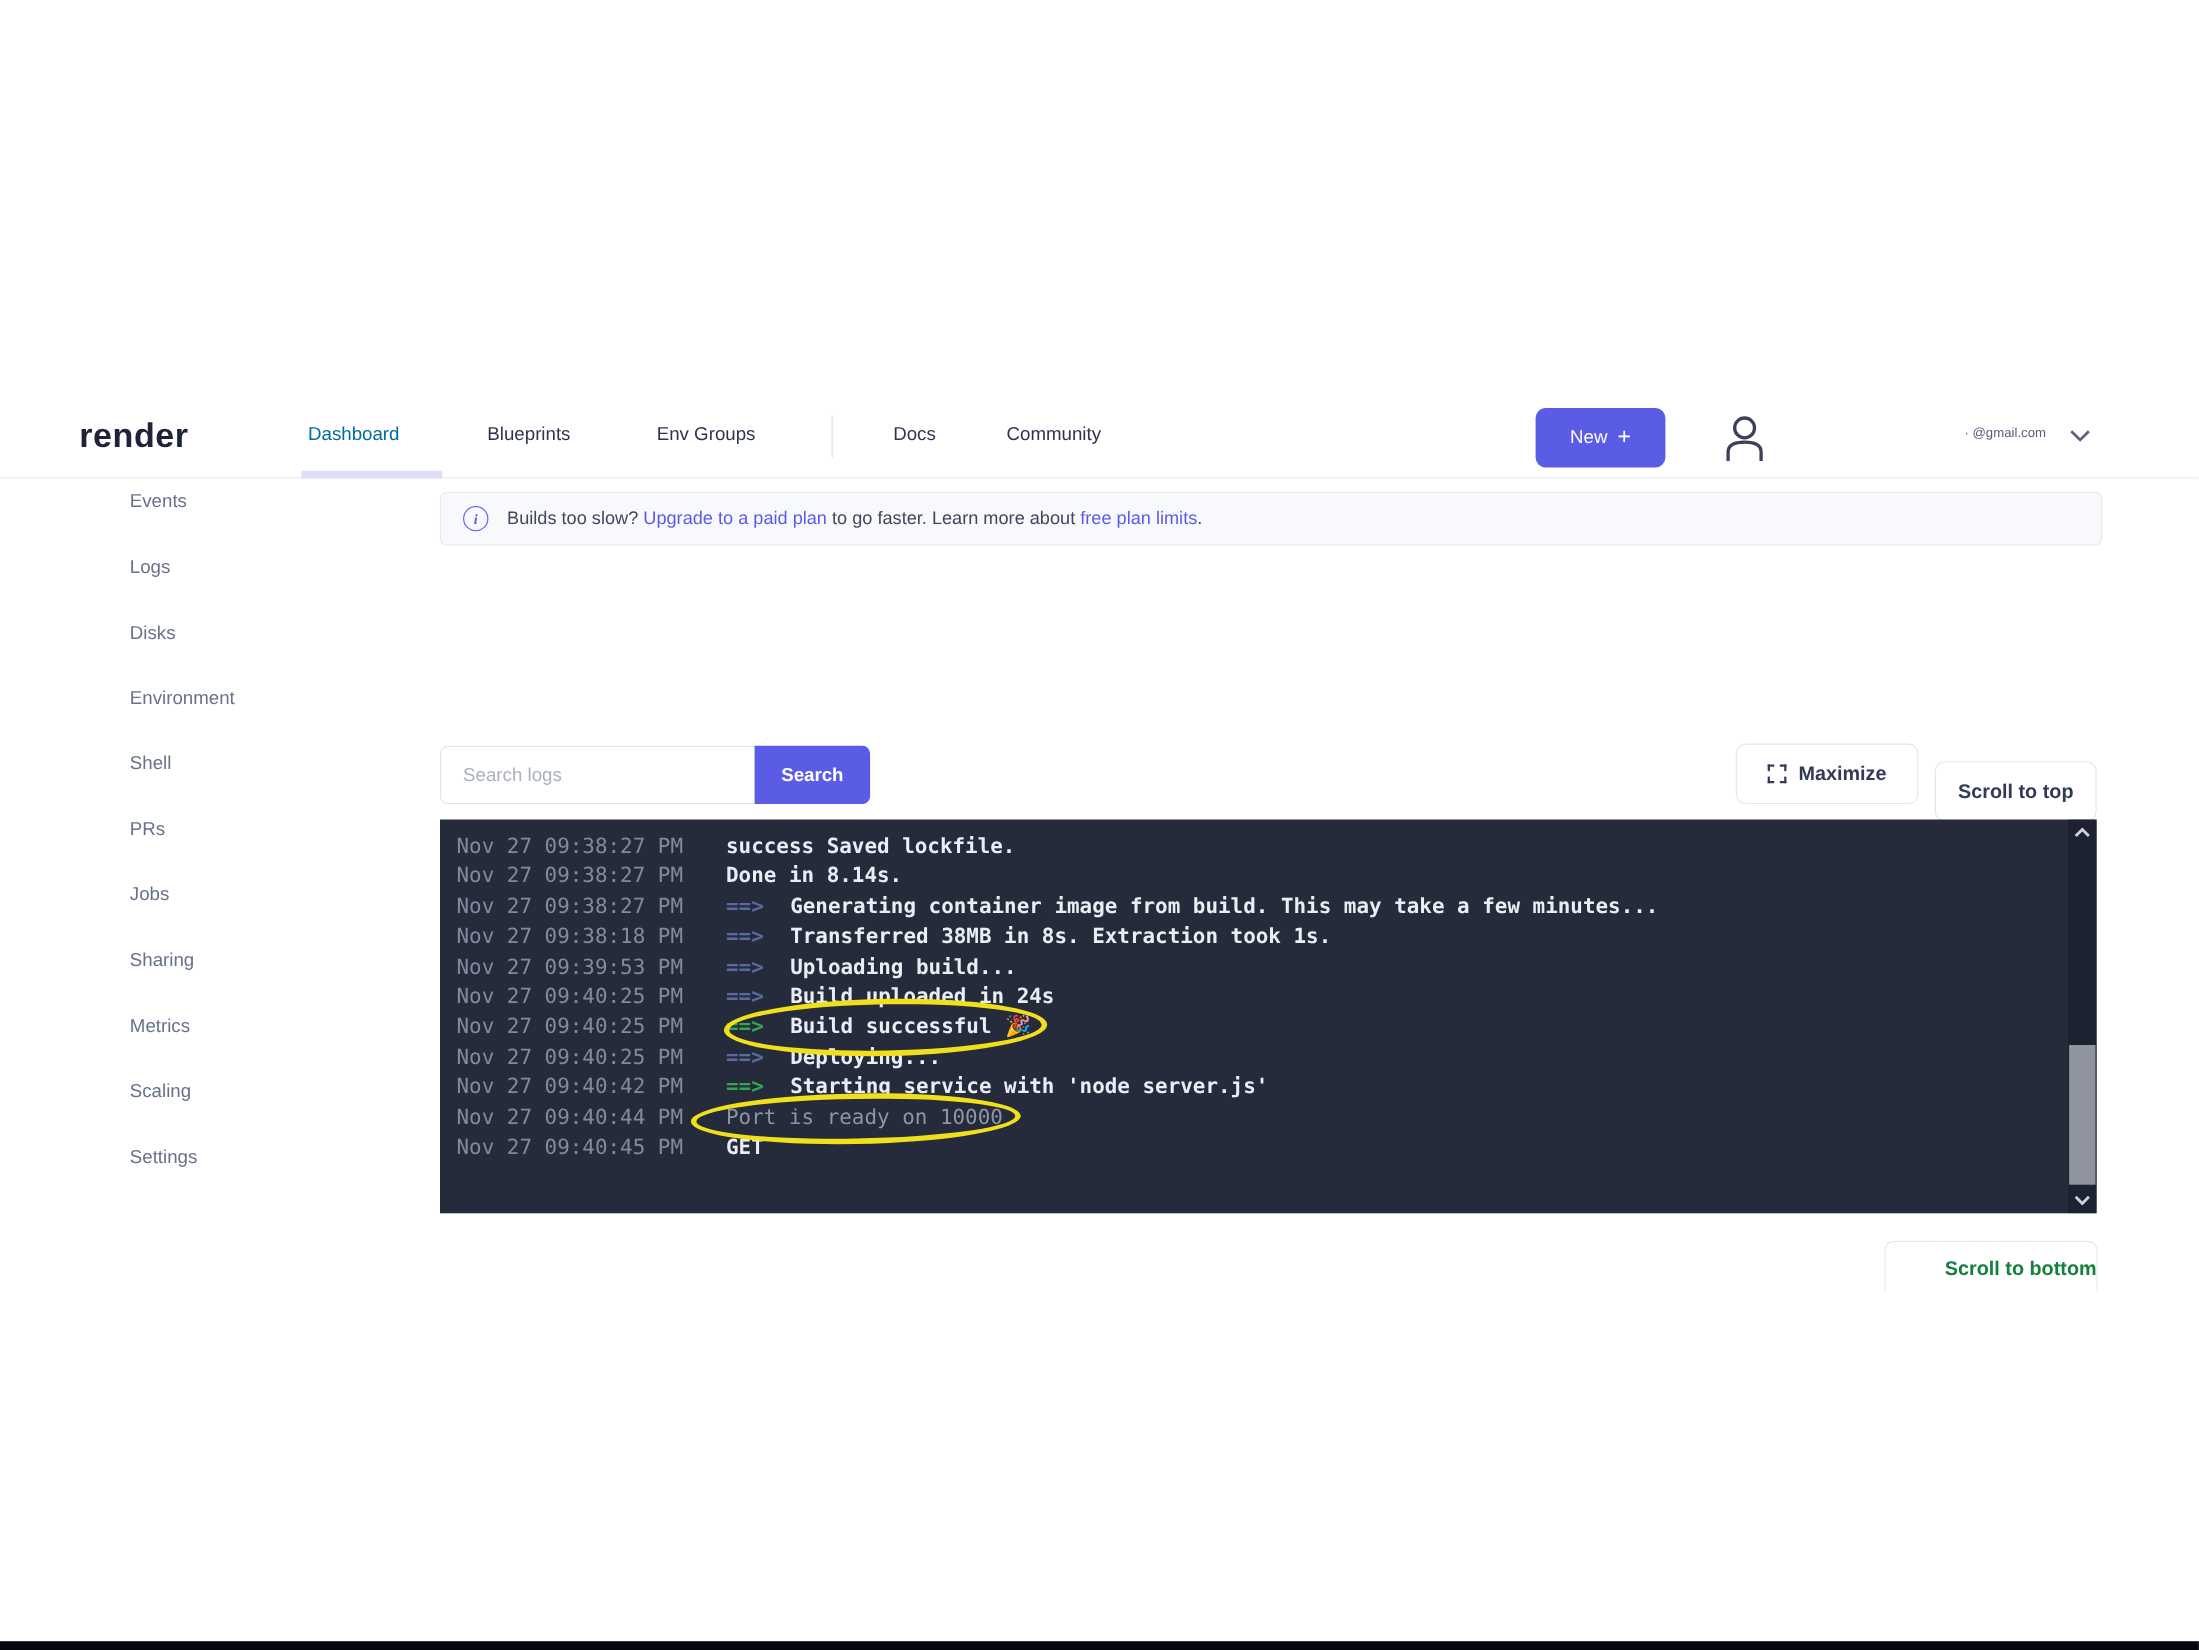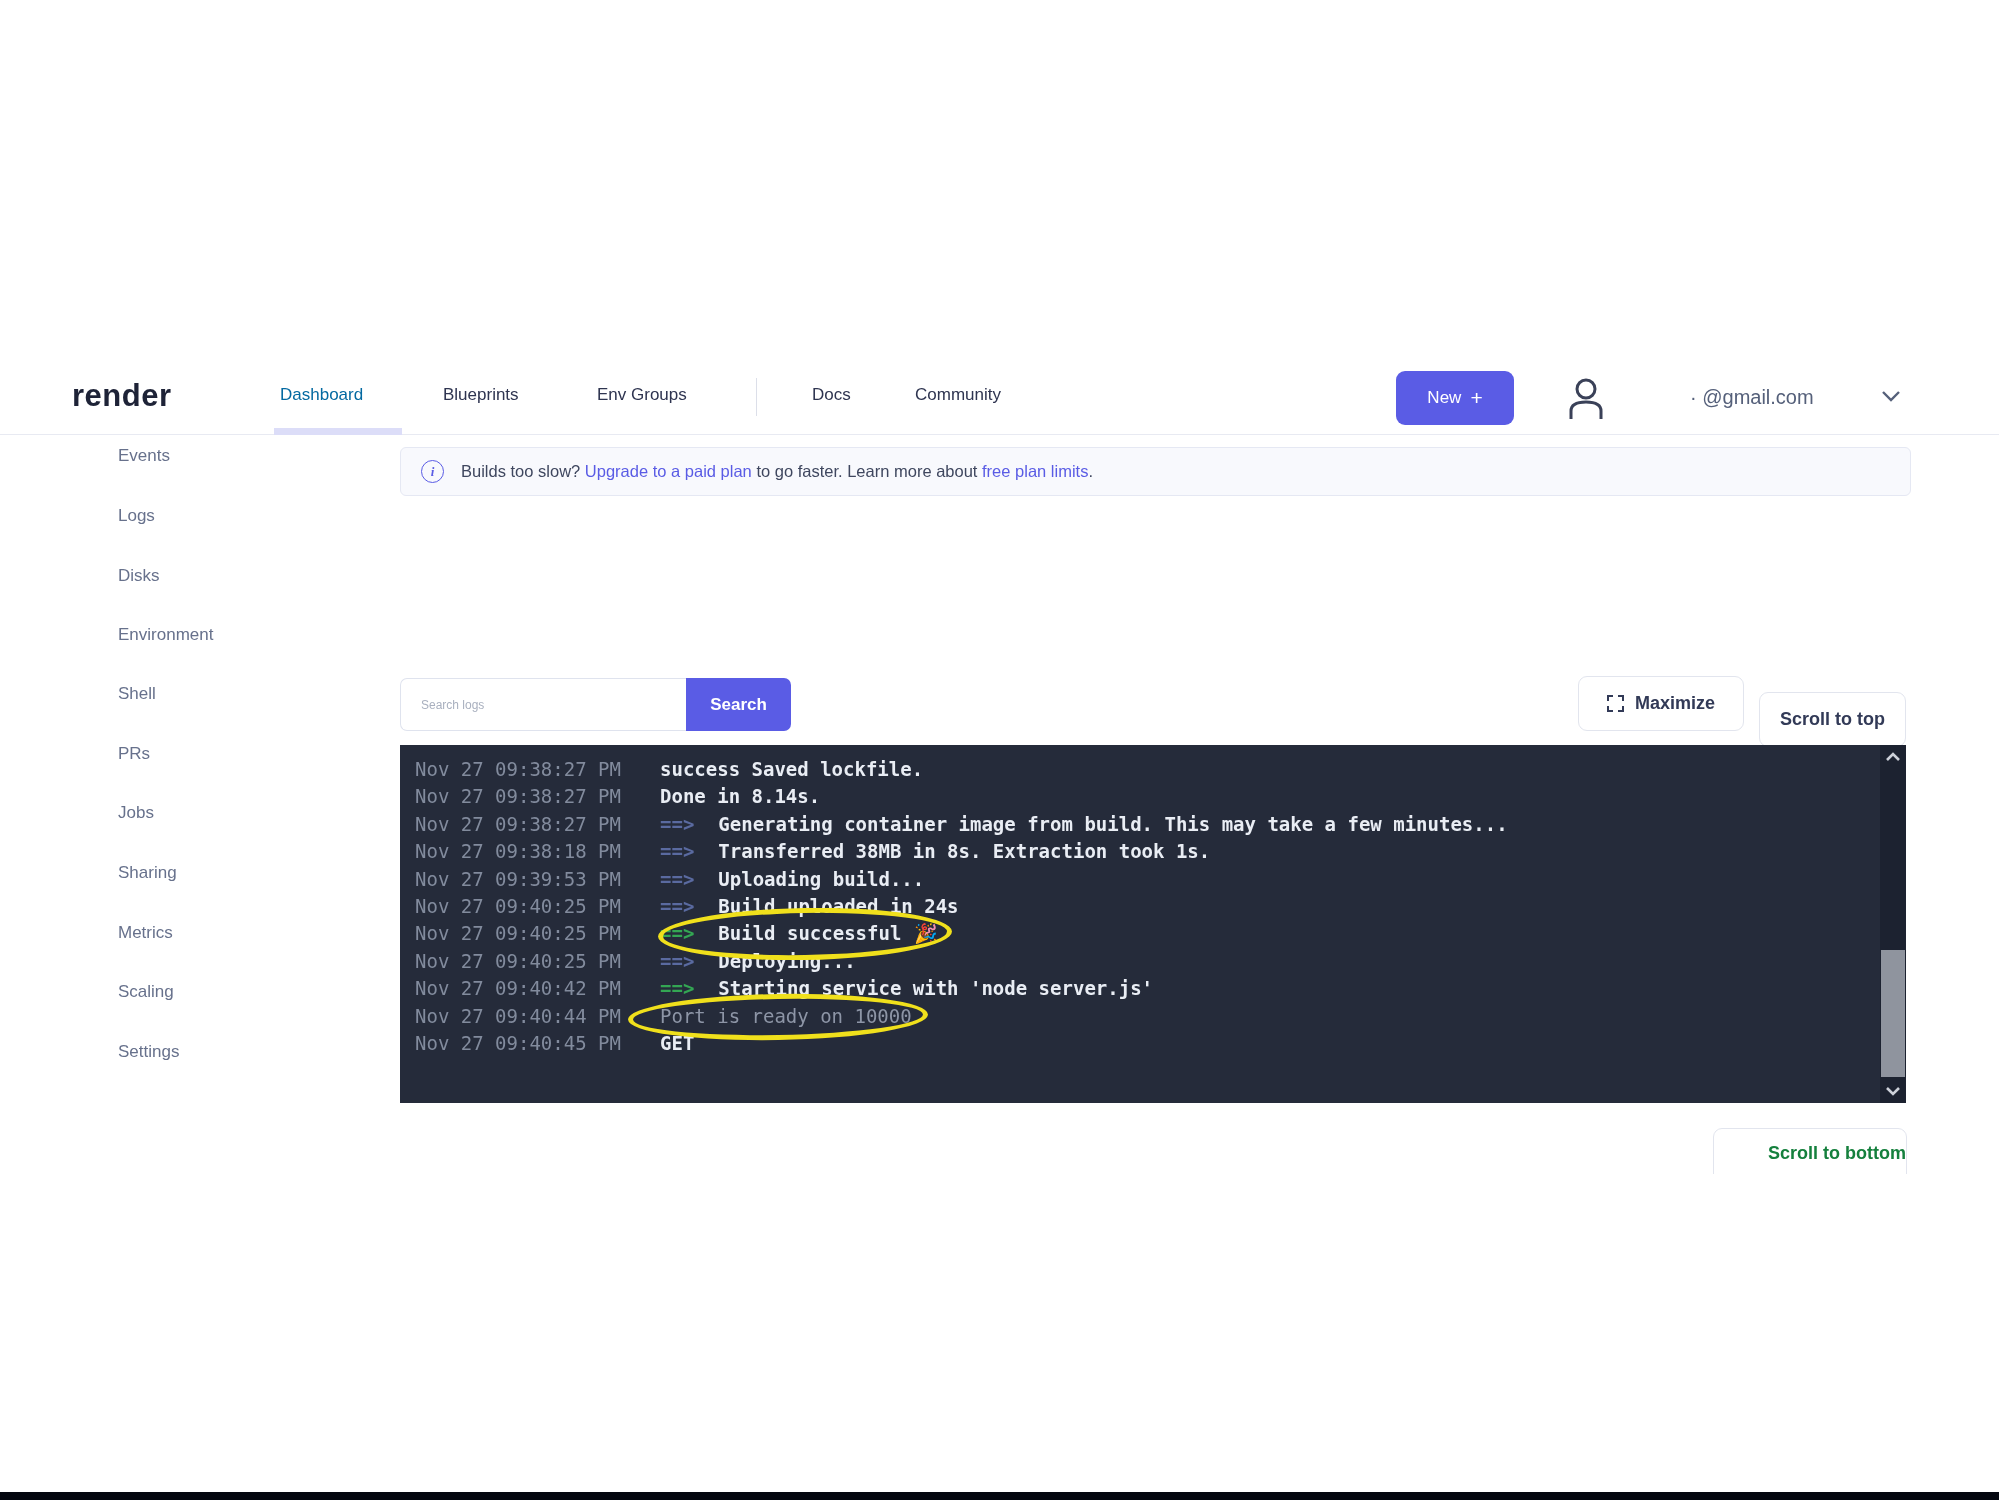--- a/index.html
+++ b/index.html
@@ -15,21 +15,21 @@
   .nav-dashboard { left:280px; }
   .nav-blueprints { left:443px; }
   .nav-envgroups { left:597px; }
   .nav-docs { left:812px; }
   .nav-community { left:915px; }
   .nav-divider { position:absolute; left:756px; top:18px; width:1px; height:38px; background:#dcdfe9; }
   .active-underline { position:absolute; left:274px; top:68px; width:128px; height:7px; background:#dcddf8; }
   .new-btn { position:absolute; left:1396px; top:11px; width:118px; height:54px; background:#5a5ce5; border-radius:9px; color:#ffffff; font-size:17px; font-weight:500; display:flex; align-items:center; justify-content:center; gap:9px; cursor:pointer; border:none; }
   .new-plus { font-size:21px; font-weight:400; }
   .person-icon { position:absolute; left:1562px; top:13px; width:48px; height:50px; }
-  .account-email { position:absolute; left:1690px; top:26px; width:170px; text-align:left; font-size:20px; color:#55607a; }
+  .account-email { position:absolute; left:1690px; top:26px; width:170px; text-align:right; font-size:12px; color:#55607a; }
   .chevron-down { position:absolute; left:1880px; top:28px; width:22px; height:16px; }
 
   
   .sidebar-item { position:absolute; left:118px; height:24px; font-size:17px; color:#67718c; cursor:pointer; }
 
   
   .banner { position:absolute; left:400px; top:447px; width:1511px; height:49px; background:#f8f9fd; border:1px solid #e5e8f3; border-radius:6px; display:flex; align-items:center; padding-left:20px; }
   .info-icon { width:23px; height:23px; border:1.6px solid #5a5ce5; border-radius:50%; color:#5a5ce5; font-size:13px; display:flex; align-items:center; justify-content:center; font-family:"Liberation Serif", serif; font-style:italic; font-weight:bold; flex:0 0 auto; }
   .banner-text { margin-left:17px; font-size:16.5px; color:#3f475f; }
   .banner-link { color:#5a5ce5; cursor:pointer; }
@@ -37,21 +37,21 @@
   
   .deploy-card { position:absolute; left:400px; top:513px; width:1511px; height:131px; background:#ffffff; border:1px solid #e6e8f0; border-radius:8px; box-shadow:0 1px 2px rgba(40,45,80,0.04); }
   .deploy-date { position:absolute; left:37px; top:31px; font-size:18px; color:#3b4263; font-weight:500; }
   .live-badge { position:absolute; left:360px; top:26px; width:60px; height:30px; background:#4ed2b2; border-radius:6px; color:#ffffff; font-size:13.5px; font-weight:500; display:flex; align-items:center; justify-content:center; }
   .badge-annotation { position:absolute; left:334px; top:8px; width:113px; height:68px; border:5px solid #f0e01c; border-radius:50%; pointer-events:none; transform:rotate(-2deg); }
   .commit-row { position:absolute; left:37px; top:76px; font-size:16.5px; color:#5b6480; }
   .commit-hash { border-bottom:1.5px dashed #a7aec2; padding-bottom:2px; cursor:pointer; }
   .commit-msg { margin-left:14px; }
 
   
-  .search-input { position:absolute; left:400px; top:678px; width:336px; height:53px; border:1px solid #dfe3ee; border-right:none; border-radius:7px 0 0 7px; font-size:12px; color:#3f475f; padding-left:20px; outline:none; font-family:"Liberation Sans", sans-serif; }
+  .search-input { position:absolute; left:400px; top:678px; width:336px; height:53px; border:1px solid #dfe3ee; border-right:none; border-radius:7px 0 0 7px; font-size:17px; color:#3f475f; padding-left:20px; outline:none; font-family:"Liberation Sans", sans-serif; }
   .search-input::placeholder { color:#a9b0bf; }
   .search-btn { position:absolute; left:686px; top:678px; width:105px; height:53px; background:#5a5ce5; border:none; border-radius:0 7px 7px 0; color:#ffffff; font-size:17px; font-weight:bold; cursor:pointer; }
   .toolbar-btn { position:absolute; top:676px; height:55px; background:#ffffff; border:1px solid #e2e5ee; border-radius:9px; font-size:18px; font-weight:bold; color:#323a57; display:flex; align-items:center; justify-content:center; gap:11px; cursor:pointer; }
   .maximize-btn { left:1578px; width:166px; }
   .scrolltop-btn { left:1759px; width:147px;margin-top:16px; }
   .maximize-icon { width:17px; height:17px; position:relative; }
   .maximize-icon i { position:absolute; width:6px; height:6px; border:2.2px solid #323a57; }
   .maximize-icon .tl { left:0; top:0; border-right:none; border-bottom:none; }
   .maximize-icon .tr { right:0; top:0; border-left:none; border-bottom:none; }
   .maximize-icon .bl { left:0; bottom:0; border-right:none; border-top:none; }

